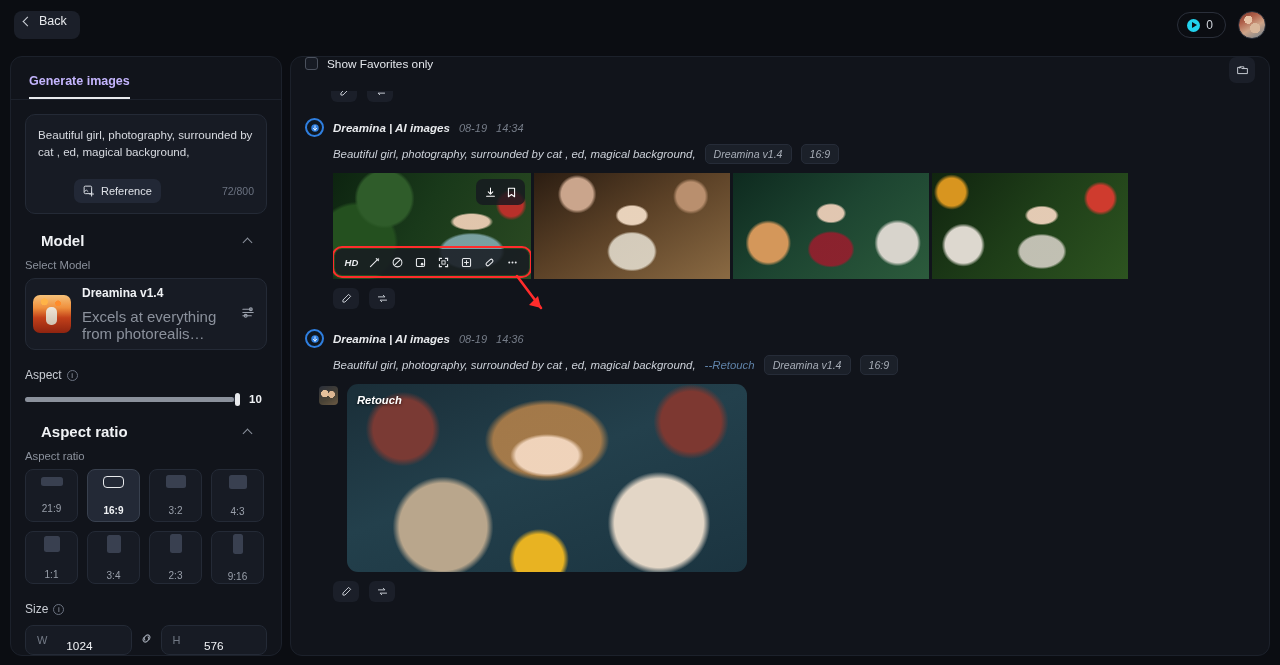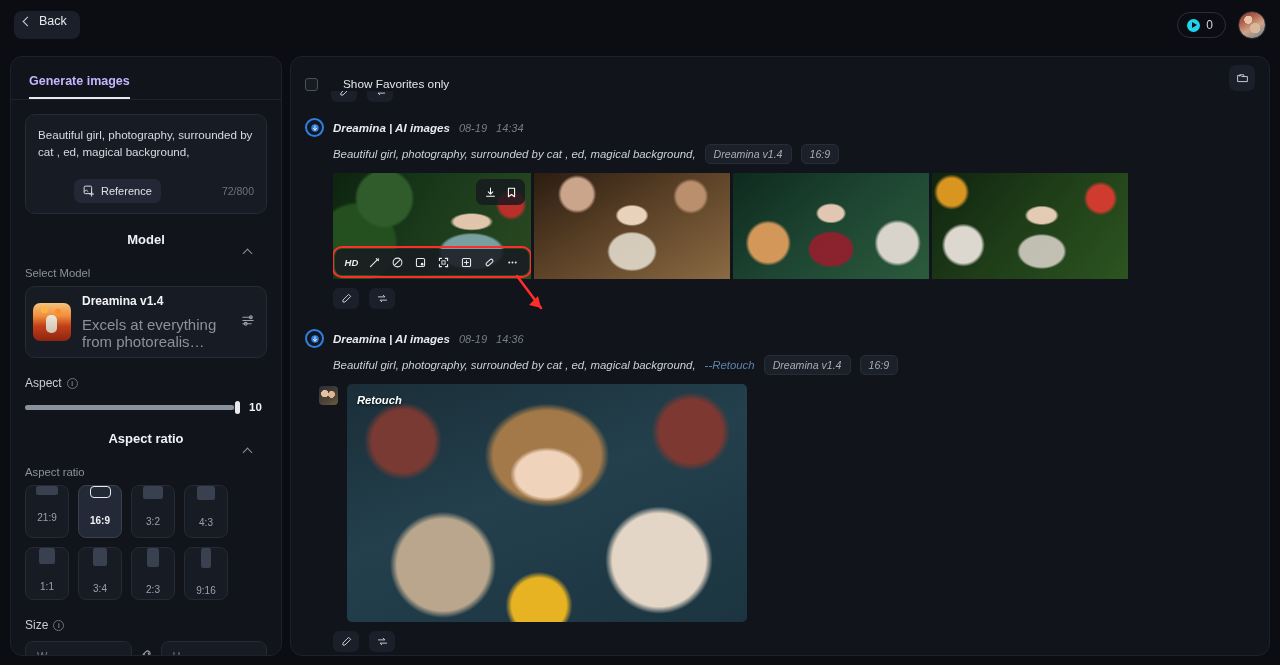--- a/index.html
+++ b/index.html
@@ -85,23 +85,22 @@
   .ref-btn {
     display: flex; align-items: center; gap: 6px;
     background: #222836; border: none; border-radius: 7px;
     height: 24px; padding: 0 9px; color: #dfe2e8; font-size: 11px;
     cursor: pointer;
   }
   .charcount { margin-left: auto; font-size: 10.5px; color: #6b7280; }
 
   .section-head {
     display: flex; align-items: center;
-    margin: 18px 16px 0; font-size: 13px; font-weight: bold; color: #f0f2f5;
+    margin: 18px 16px 0; font-size: 15px; font-weight: bold; color: #f0f2f5;
     cursor: pointer;
-    flex-direction: column;
   }
   .caret-up {
     margin-left: auto; width: 7px; height: 7px;
     border-left: 1.5px solid #8b919c; border-top: 1.5px solid #8b919c;
     transform: rotate(45deg); margin-top: 3px;
   }
   .sublabel { font-size: 11.3px; color: #8b919c; margin: 10px 0 7px; }
 
   .model-card {
     display: flex; align-items: center; gap: 11px;
@@ -141,24 +140,24 @@
   .fill { position: absolute; left: 0; top: 0; bottom: 0; width: 98%;
     border-radius: 3px; background: #8b919c; }
   .knob {
     position: absolute; right: -2px; top: -4px; width: 5px; height: 13px;
     border-radius: 3px; background: #e8eaed;
   }
   .q-value { font-size: 11.5px; font-weight: bold; color: #f0f2f5; width: 18px; }
 
   .ratio-grid { display: flex; flex-wrap: wrap; gap: 9px; }
   .ratio-btn {
-    width: 44px; height: 53px; border-radius: 8px;
+    width: 53px; height: 53px; border-radius: 8px;
     background: #171b24; border: 1px solid #242a36;
     display: flex; flex-direction: column; align-items: center;
-    gap: 17px; cursor: pointer;
+    justify-content: center; gap: 17px; cursor: pointer;
   }
   .ratio-btn.active { background: #232936; border-color: #39414f; }
   .ratio-shape { background: #394050; border-radius: 2.5px; }
   .ratio-btn.active .ratio-shape { background: transparent; border: 1.5px solid #e8eaed; border-radius: 4px; }
   .ratio-label { font-size: 10px; color: #9aa0ab; }
   .ratio-btn.active .ratio-label { color: #f0f2f5; font-weight: bold; }
 
   .size-head { display: flex; align-items: center; margin: 18px 0 9px; }
   .size-row { display: flex; align-items: center; gap: 7px; }
   .size-field {
@@ -188,21 +187,21 @@
     border-radius: 5px; padding: 2px 6px; cursor: pointer;
   }
 
   
   .main {
     position: absolute; left: 290px; top: 56px; right: 10px; height: 600px;
     background: #11141b; border: 1px solid #1c212b; border-radius: 12px;
     overflow: hidden;
   }
   .main-head {
-    display: flex; align-items: flex-end; height: 34px; padding: 0 14px; gap: 16px;
+    display: flex; align-items: flex-start; height: 34px; padding: 0 14px;
   }
   .chk {
     width: 13px; height: 13px; border: 1.4px solid #4b515d; border-radius: 3px;
     background: #171b24; margin-right: 9px; cursor: pointer; flex: none;
   }
   .fav-label { font-size: 11.8px; color: #e3e6eb; }
   .folder-btn {
     margin-left: auto; width: 26px; height: 26px; border-radius: 7px;
     background: #1b1f29; display: flex; align-items: center;
     justify-content: center; cursor: pointer;
@@ -306,21 +305,21 @@
 
   .big-row { display: flex; gap: 9px; margin: 9px 0 0 14px; align-items: flex-start; }
   .small-avatar {
     width: 19px; height: 19px; border-radius: 4px; flex: none; margin-top: 2px;
     background:
       radial-gradient(circle at 30% 40%, #e4c09c 0 20%, transparent 22%),
       radial-gradient(circle at 66% 44%, #ddb793 0 20%, transparent 22%),
       linear-gradient(150deg, #2a2f3a, #4a4336 60%, #6b5a44);
   }
   .big-img {
-    width: 400px; height: 238px; border-radius: 5px; position: relative;
+    width: 400px; height: 188px; border-radius: 11px; position: relative;
     overflow: hidden; flex: none;
     background:
       radial-gradient(ellipse at 50% 38%, rgba(242,214,190,.97) 0 11%, transparent 13%),
       radial-gradient(ellipse at 50% 30%, rgba(186,132,74,.85) 0 19%, transparent 22%),
       radial-gradient(circle at 24% 76%, #b9a68c 0 13%, transparent 15%),
       radial-gradient(circle at 78% 74%, #e3d6c6 0 13%, transparent 15%),
       radial-gradient(circle at 14% 24%, #7a3a34 0 8%, transparent 10%),
       radial-gradient(circle at 86% 20%, #7d3831 0 8%, transparent 10%),
       radial-gradient(circle at 48% 93%, #e8b322 0 9%, transparent 11%),
       linear-gradient(160deg, #1a2e38 0%, #23404c 45%, #1b3440 100%);

